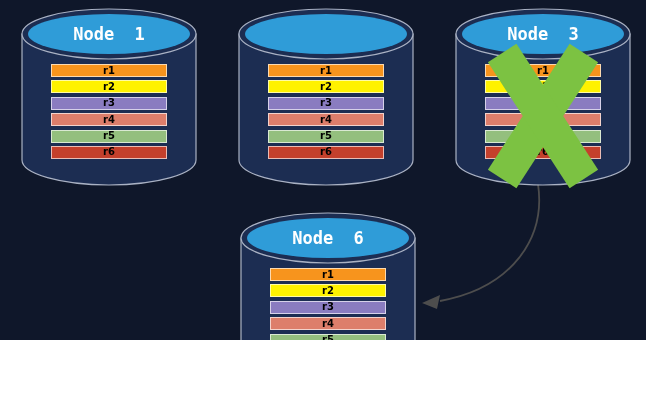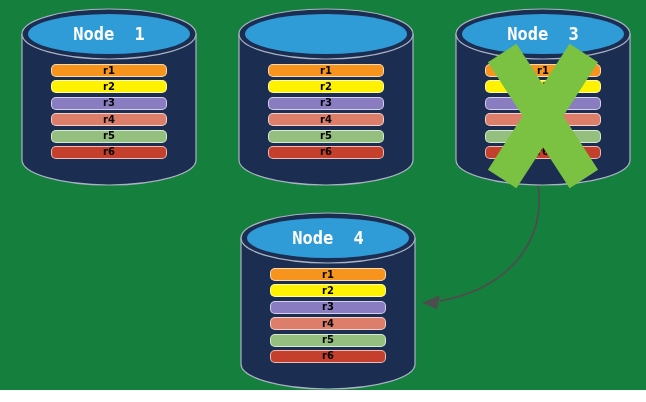--- a/index.html
+++ b/index.html
@@ -4,22 +4,22 @@
 <style>
   html, body {
     margin: 0;
     padding: 0;
     background: #ffffff;
     font-family: "DejaVu Sans", "Liberation Sans", sans-serif;
   }
   #canvas {
     position: relative;
     width: 646px;
-    height: 390px;
-    background: #15803d;
+    height: 340px;
+    background: #0f172a;
     overflow: hidden;
   }
   #arrow-layer {
     position: absolute;
     left: 0; top: 0;
     width: 646px; height: 402px;
     pointer-events: none;
   }
   .node {
     position: absolute;
@@ -67,21 +67,21 @@
     top: 56px;
     width: 116px;
     display: flex;
     flex-direction: column;
     gap: 3.4px;
   }
   .bar {
     height: 13px;
     box-sizing: border-box;
     border: 1px solid rgba(255,255,255,0.65);
-    border-radius: 5px;
+    border-radius: 0;
     display: flex;
     align-items: center;
     justify-content: center;
     font-size: 10px;
     font-weight: bold;
     color: #000000;
     line-height: 1;
   }
   .xmark {
     position: absolute;
@@ -197,21 +197,21 @@
       <rect x="71" y="33" width="34" height="150" transform="rotate(-33 88 108)"></rect>
     </svg>
   </div>
 
   <div class="node pos-4">
     <svg class="cyl" viewBox="0 0 176 178" xmlns="http://www.w3.org/2000/svg">
       <path class="cyl-body" d="M1,26 L1,152 A87,25 0 0 0 175,152 L175,26 Z"></path>
       <ellipse class="cyl-rim" cx="88" cy="26" rx="87" ry="25"></ellipse>
       <ellipse class="cyl-top" cx="88" cy="26" rx="81" ry="20"></ellipse>
     </svg>
-    <div class="node-title">Node  4</div>
+    <div class="node-title">Node  6</div>
     <div class="replica-stack">
         <div class="bar" style="background: rgb(247, 148, 29);">
           <span>r1</span>
         </div>
         <div class="bar" style="background: rgb(255, 242, 0);">
           <span>r2</span>
         </div>
         <div class="bar" style="background: rgb(138, 124, 192);">
           <span>r3</span>
         </div>

